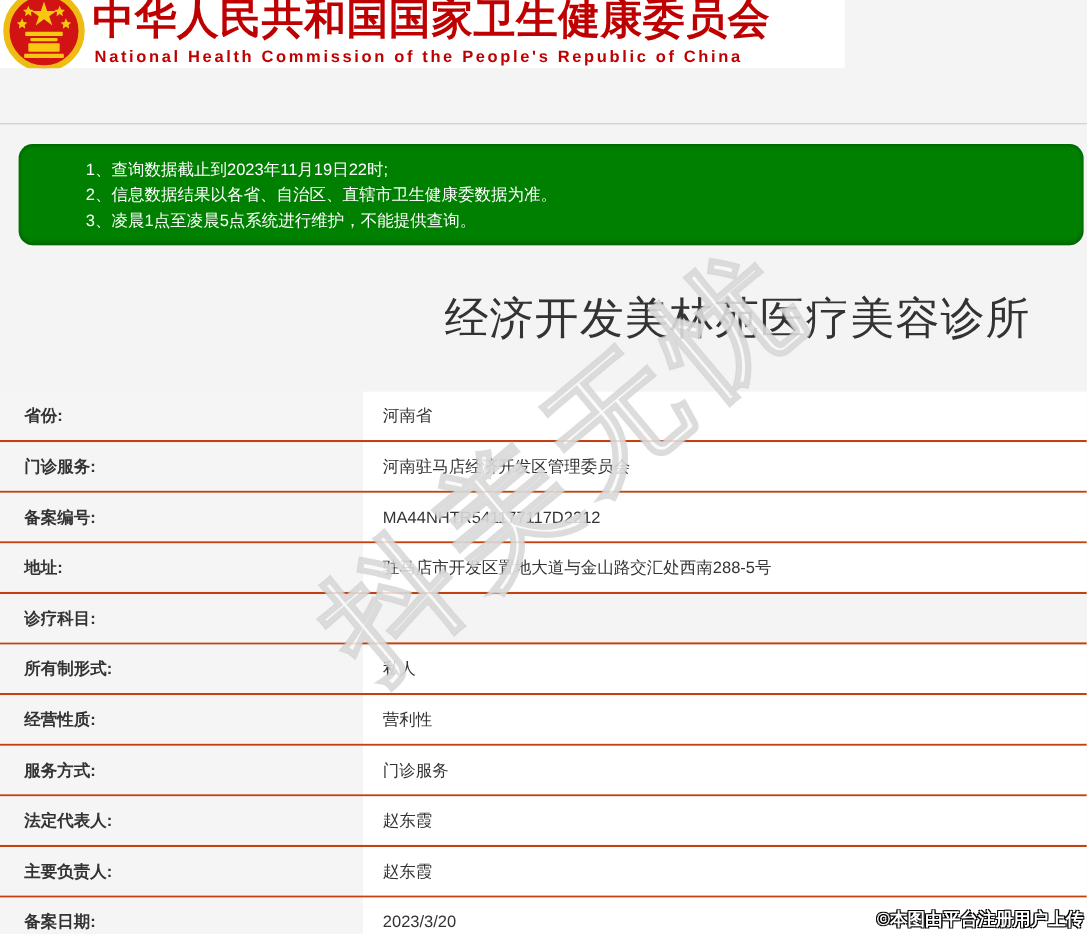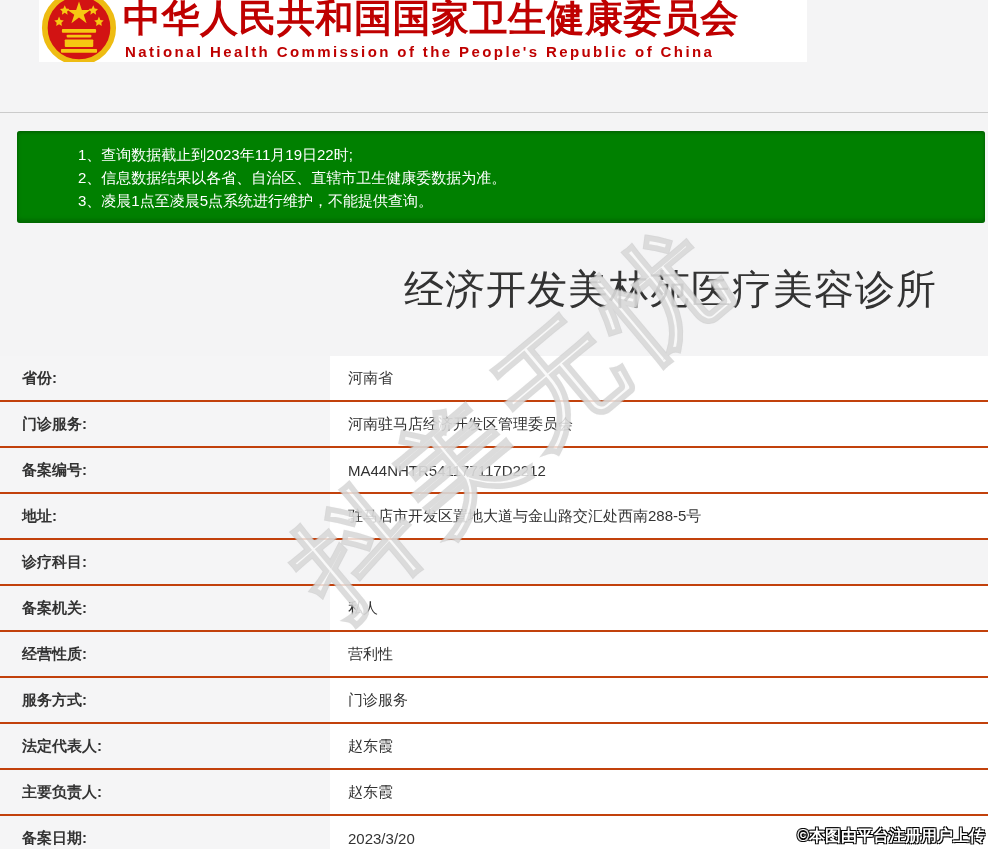--- a/index.html
+++ b/index.html
@@ -7,39 +7,39 @@
   body {
     font-family:"Liberation Sans","DejaVu Sans",sans-serif;
     background:#f4f4f5;
     overflow:hidden;
   }
   .page { position:relative; width:988px; height:849px; background:#f4f4f5; overflow:hidden; }
 
   
   .header {
     position:absolute; left:0; top:0; width:768px; height:62px;
-    background:#ffffff; overflow:hidden;margin-left:39px;
+    background:#ffffff; overflow:hidden;
   }
   .emblem { position:absolute; left:2px; top:-10px; width:76px; height:76px; }
   .cn-title {
     position:absolute; left:84px; top:-4px;
     font-size:38px; font-weight:bold; color:#bf0000;
     letter-spacing:0.5px; white-space:nowrap; line-height:44px;
   }
   .en-title {
     position:absolute; left:86px; top:43px;
     font-size:15px; font-weight:bold; color:#bf0000;
     letter-spacing:2.4px; white-space:nowrap;
   }
   .divider { position:absolute; left:0; top:112px; width:988px; height:1px; background:#cbcbcb; }
 
   
   .notice {
     position:absolute; left:17px; top:131px; width:968px; height:92px;
-    background:#008000; border-radius:3px;
+    background:#008000; border-radius:13px;
     box-shadow: inset 0 2px 3px rgba(0,70,0,.45), inset 0 -3px 4px rgba(0,70,0,.45);
     color:#ffffff; font-size:15px; line-height:23px;
     padding:12px 10px 0 61px;
   }
   .notice-line { white-space:nowrap; }
 
   
   .doc-title {
     position:absolute; left:404px; top:262px;
     font-size:40px; font-weight:400; color:#333333;
@@ -124,21 +124,21 @@
       <div class="cell-value">MA44NHTR541177117D2212</div>
     </div>
     <div class="row">
       <div class="cell-label">地址:</div>
       <div class="cell-value">驻马店市开发区置地大道与金山路交汇处西南288-5号</div>
     </div>
     <div class="row">
       <div class="cell-label">诊疗科目:</div>
     </div>
     <div class="row">
-      <div class="cell-label">备案机关:</div>
+      <div class="cell-label">所有制形式:</div>
       <div class="cell-value">私人</div>
     </div>
     <div class="row">
       <div class="cell-label">经营性质:</div>
       <div class="cell-value">营利性</div>
     </div>
     <div class="row">
       <div class="cell-label">服务方式:</div>
       <div class="cell-value">门诊服务</div>
     </div>

